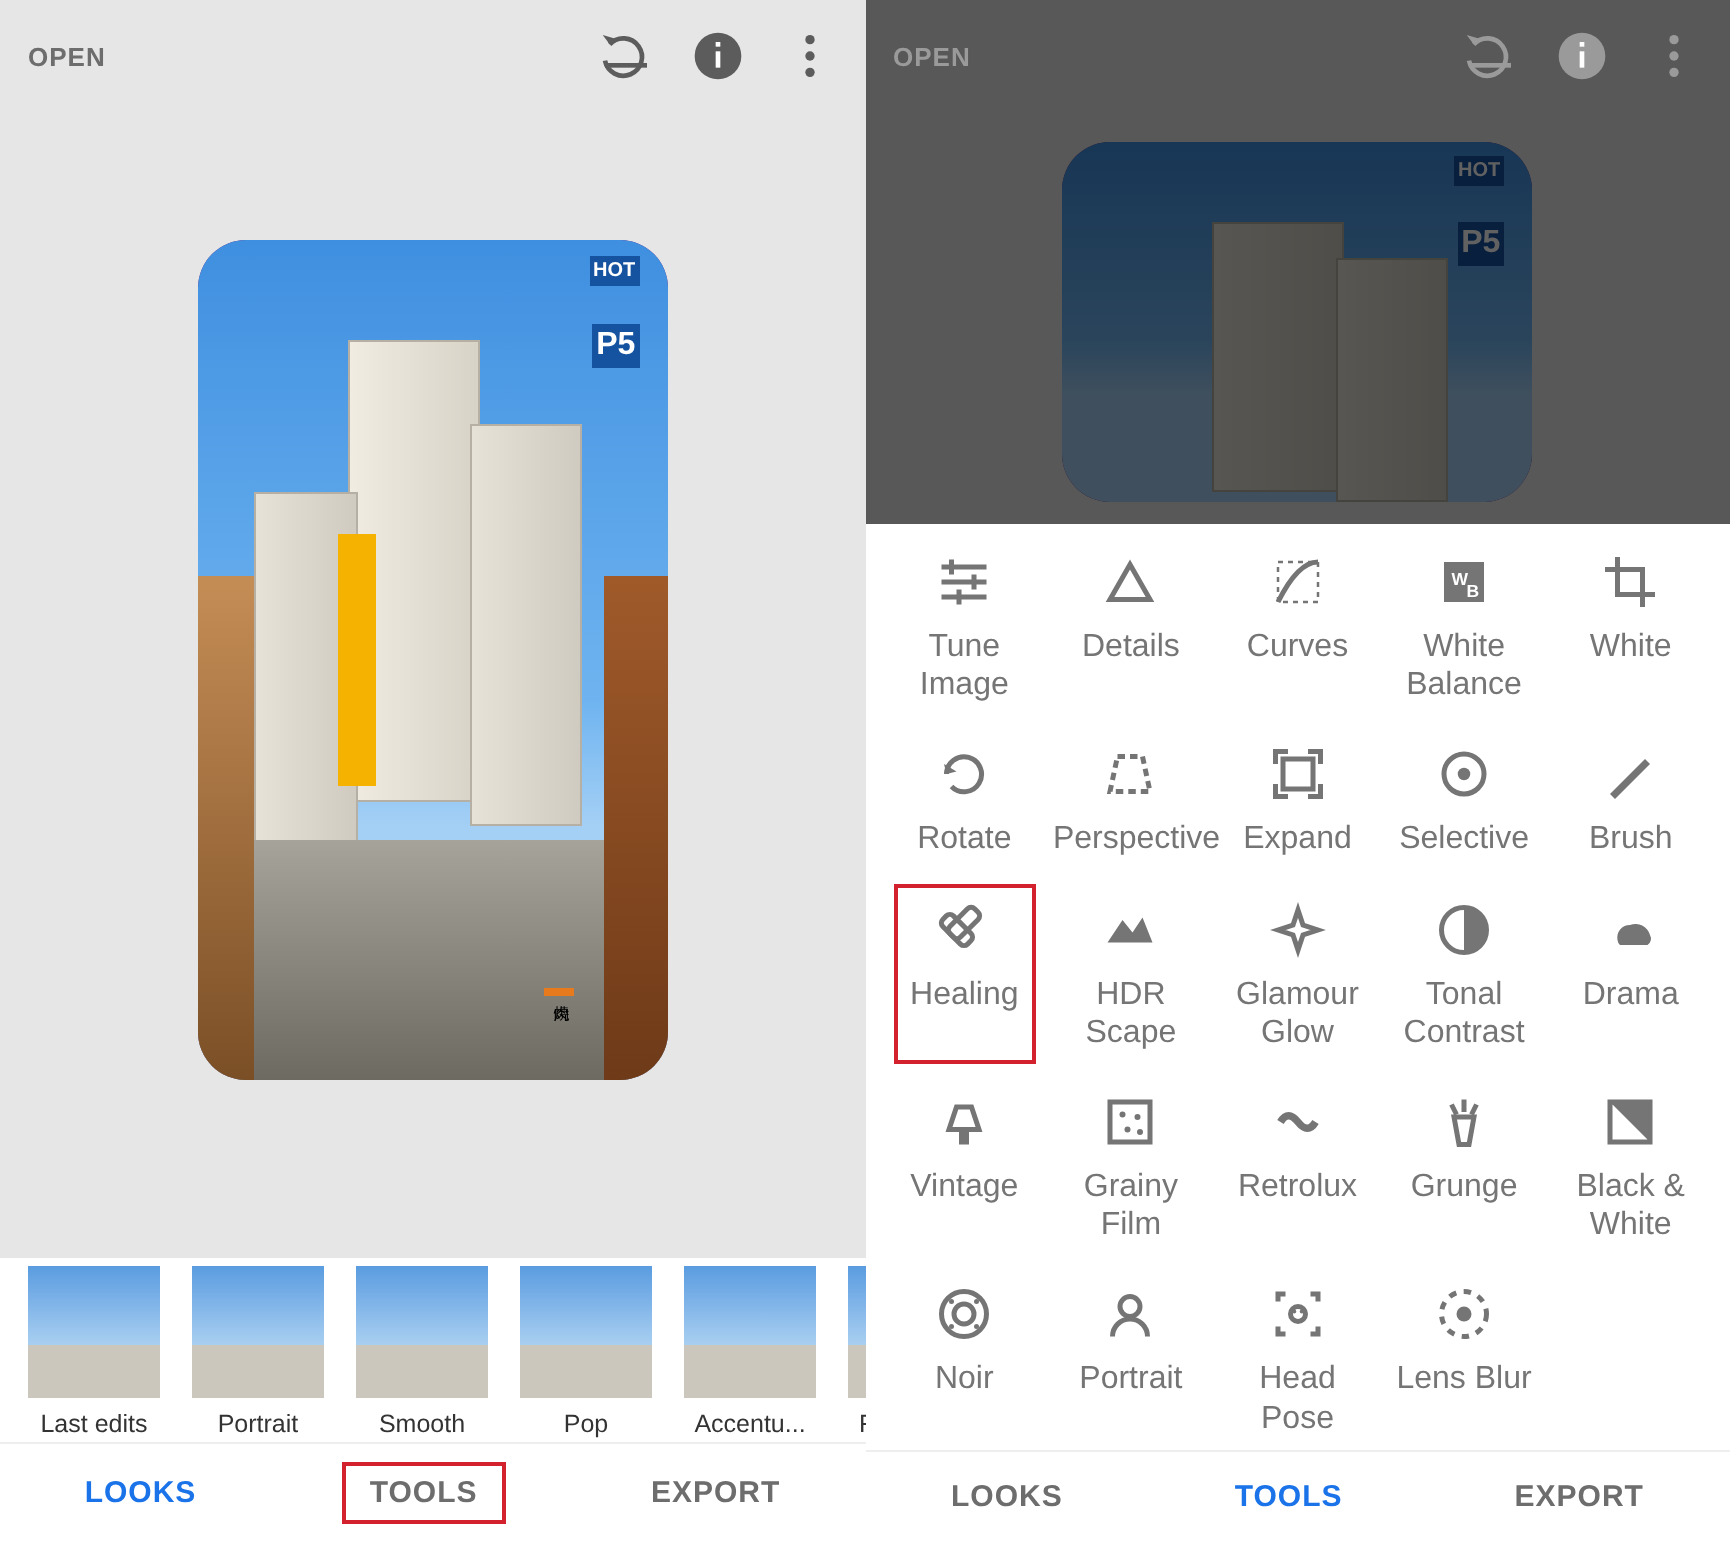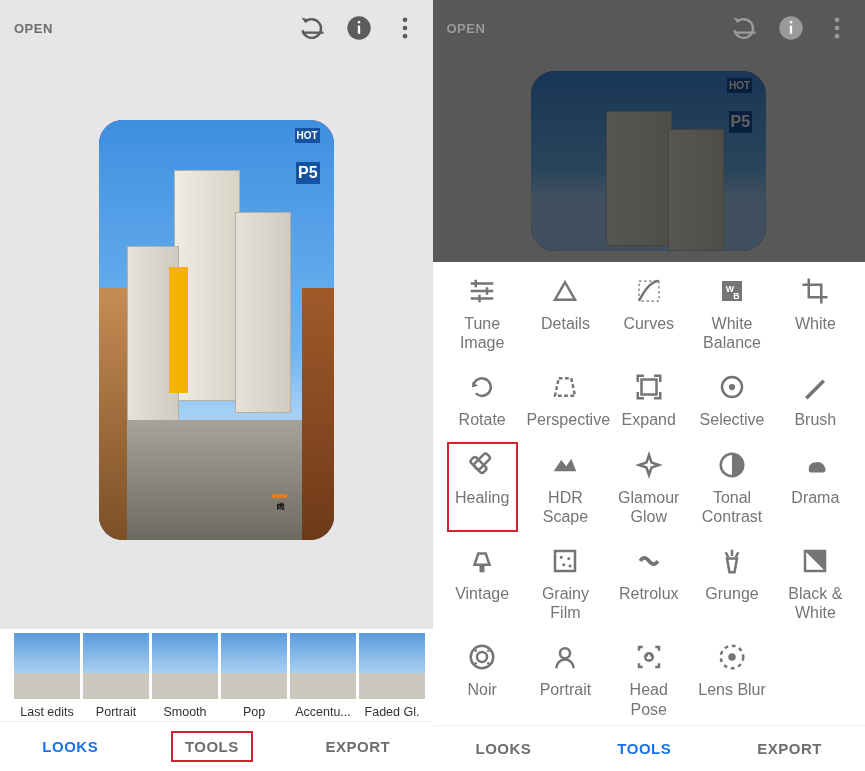--- a/index.html
+++ b/index.html
@@ -92,21 +92,21 @@
     position: absolute; right:0; top:40%; bottom:0; width:32px;
     background: linear-gradient(180deg,#a05a2a,#6e3a18);
   }
   .left-edge {
     position: absolute; left:0; top:40%; bottom:0; width:28px;
     background: linear-gradient(180deg,#c58d56,#7b4f26);
   }
   
   .filmstrip {
     display: flex;
-    gap: 3px;
+    gap: 16px;
     padding: 4px 14px 2px;
     overflow: hidden;
   }
   .thumb {
     flex: 0 0 66px;
     display: flex;
     flex-direction: column;
     align-items: center;
   }
   .thumb-img {

